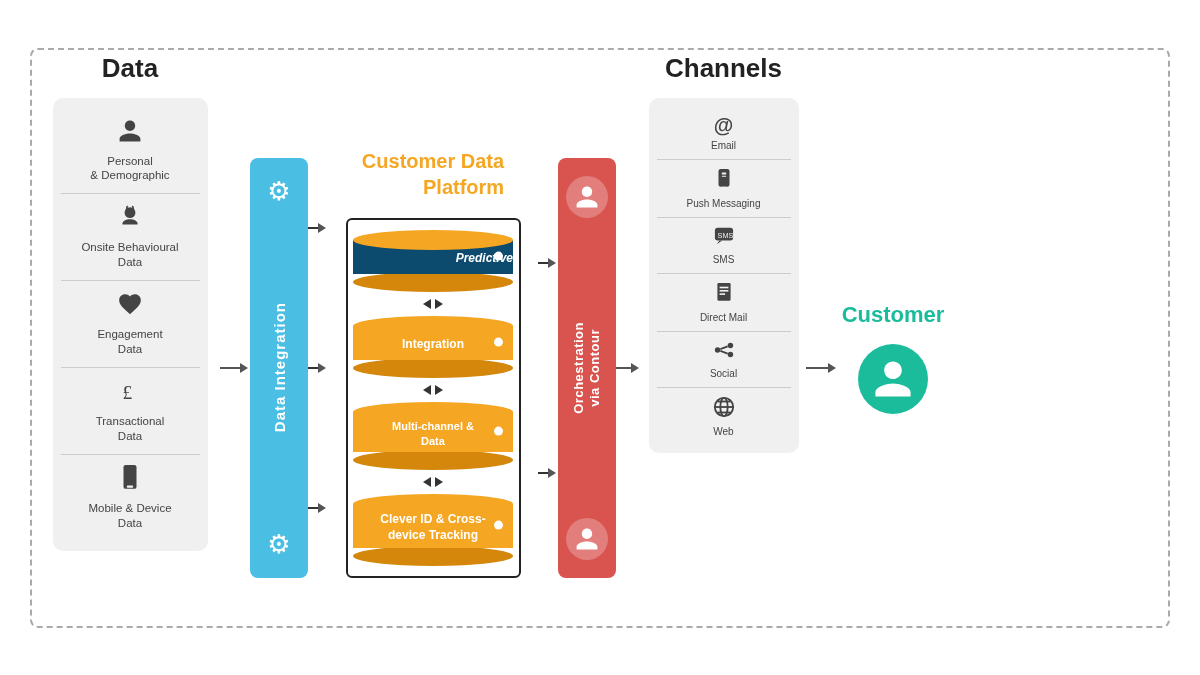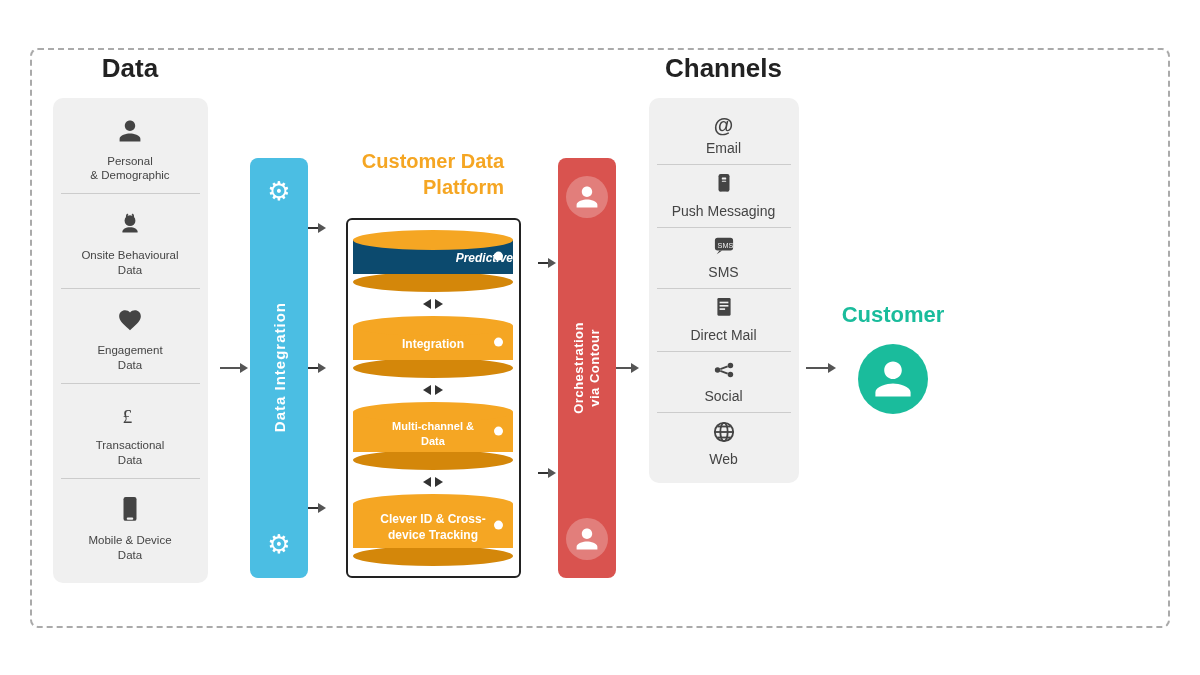--- a/index.html
+++ b/index.html
@@ -56,21 +56,21 @@
       margin-bottom: 14px;
       text-align: center;
     }
     .data-panel {
       background: #f0f0f0;
       border-radius: 10px;
       width: 155px;
       padding: 10px 8px;
       display: flex;
       flex-direction: column;
-      gap: 8px;
+      gap: 0;
     }
     .data-item {
       display: flex;
       flex-direction: column;
       align-items: center;
       padding: 10px 4px;
       border-bottom: 1px solid #ccc;
       text-align: center;
     }
     .data-item:last-child { border-bottom: none; }
@@ -221,21 +221,21 @@
     .channel-item {
       display: flex;
       flex-direction: column;
       align-items: center;
       padding: 8px 4px;
       border-bottom: 1px solid #ccc;
       text-align: center;
     }
     .channel-item:last-child { border-bottom: none; }
     .channel-item .icon { font-size: 20px; color: #444; margin-bottom: 3px; }
-    .channel-item .label { font-size: 14px; color: #444; }
+    .channel-item .label { font-size: 10px; color: #444; }
 
     
     .customer-col {
       width: 110px;
       display: flex;
       flex-direction: column;
       align-items: center;
       padding-top: 40px;
     }
     .customer-label {

